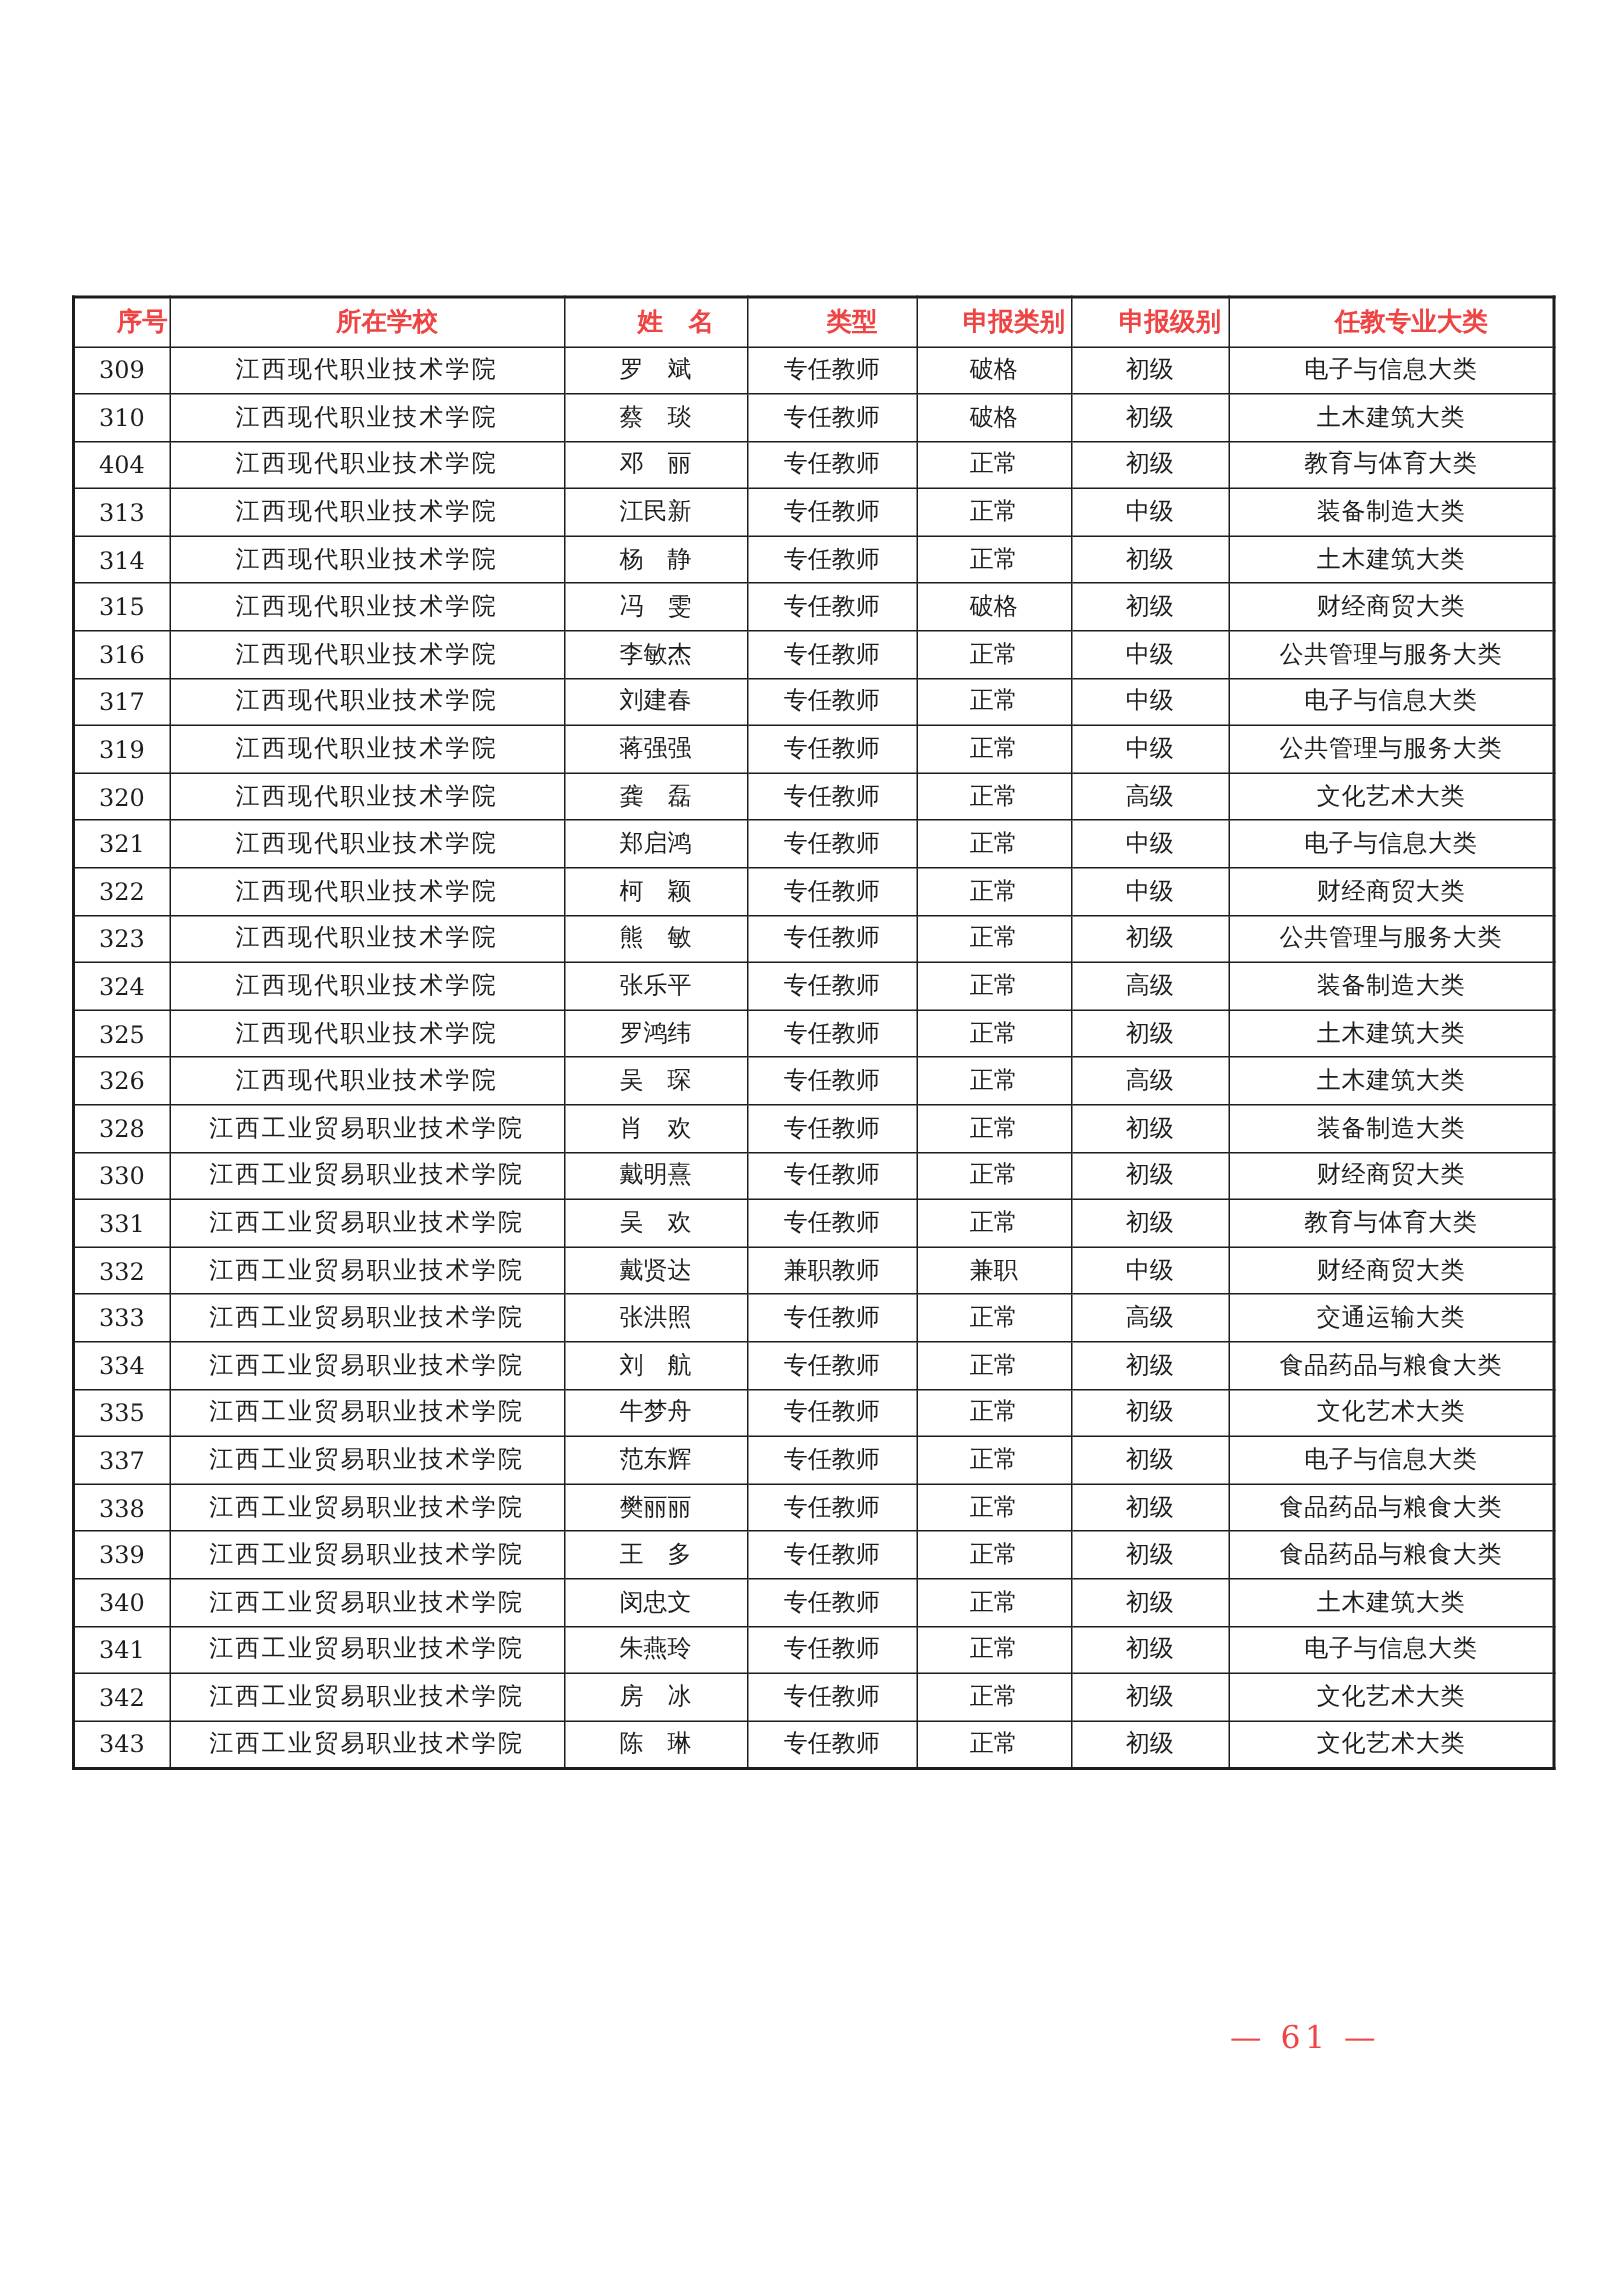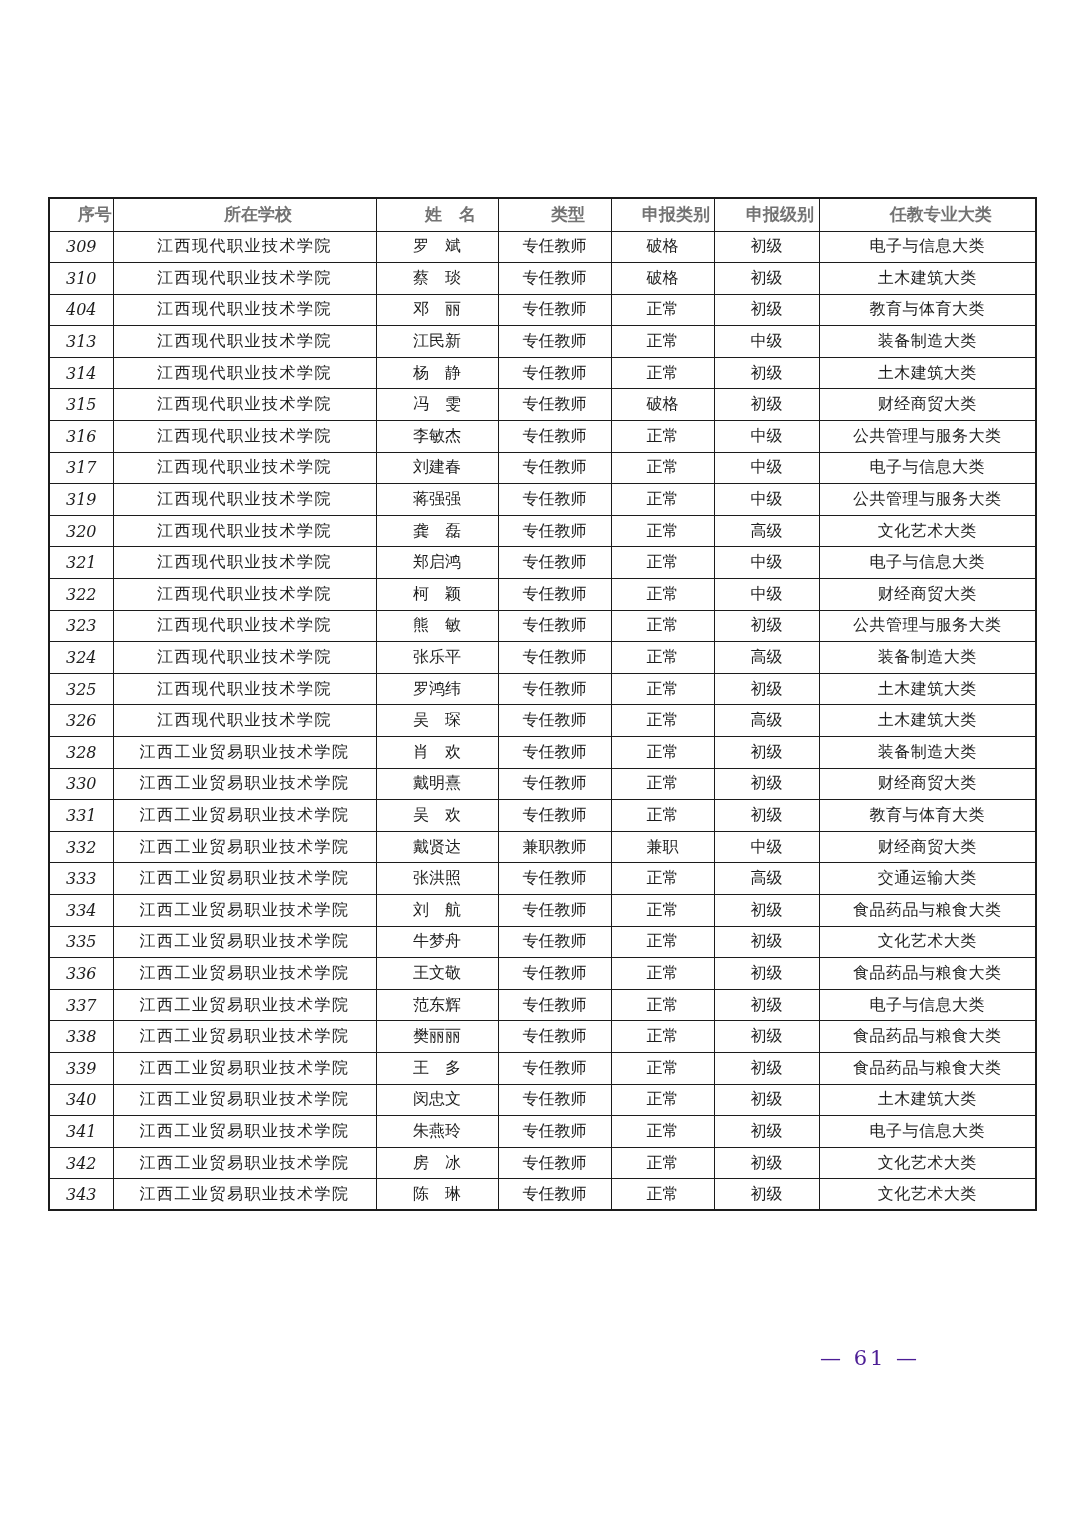--- a/index.html
+++ b/index.html
@@ -29,48 +29,48 @@
     vertical-align: middle;
     overflow: hidden;
     white-space: nowrap;
     padding: 0;
   }
   table.roster th {
     height: 33px;
     font-family: "Liberation Sans", "DejaVu Sans", sans-serif;
     font-weight: 700;
     font-size: 17px;
-    color: #737373;
+    color: #ef4444;
     padding-left: 27px;
   }
   table.roster td {
     height: 31.6px;
     font-size: 16px;
   }
   
   col.c0 { width: 64px; }
   col.c1 { width: 263px; }
   col.c2 { width: 122px; }
   col.c3 { width: 113px; }
   col.c4 { width: 103px; }
   col.c5 { width: 105px; }
   col.c6 { width: 217px; }
   
-  td.col-0 { font-size: 15px; font-style: italic; }
+  td.col-0 { font-size: 15px; }
   td.col-1 { letter-spacing: 1.5px; margin-top: 23px; }
   td.col-6 { letter-spacing: 0.5px; }
   .page-number {
     position: absolute;
     left: 780px;
     top: 1346px;
     width: 180px;
     text-align: center;
     font-size: 21px;
     letter-spacing: 3px;
-    color: #4c1d95;
+    color: #ef4444;
     font-family: "DejaVu Serif", "Liberation Serif", serif;
   }
 </style>
 </head>
 <body>
 
 <div class="page">
 
   <table class="roster">
     <colgroup>
@@ -295,29 +295,20 @@
         <tr>
           <td class="col-0">335</td>
           <td class="col-1">江西工业贸易职业技术学院</td>
           <td class="col-2">牛梦舟</td>
           <td class="col-3">专任教师</td>
           <td class="col-4">正常</td>
           <td class="col-5">初级</td>
           <td class="col-6">文化艺术大类</td>
         </tr>
         <tr>
-          <td class="col-0">336</td>
-          <td class="col-1">江西工业贸易职业技术学院</td>
-          <td class="col-2">王文敬</td>
-          <td class="col-3">专任教师</td>
-          <td class="col-4">正常</td>
-          <td class="col-5">初级</td>
-          <td class="col-6">食品药品与粮食大类</td>
-        </tr>
-        <tr>
           <td class="col-0">337</td>
           <td class="col-1">江西工业贸易职业技术学院</td>
           <td class="col-2">范东辉</td>
           <td class="col-3">专任教师</td>
           <td class="col-4">正常</td>
           <td class="col-5">初级</td>
           <td class="col-6">电子与信息大类</td>
         </tr>
         <tr>
           <td class="col-0">338</td>

